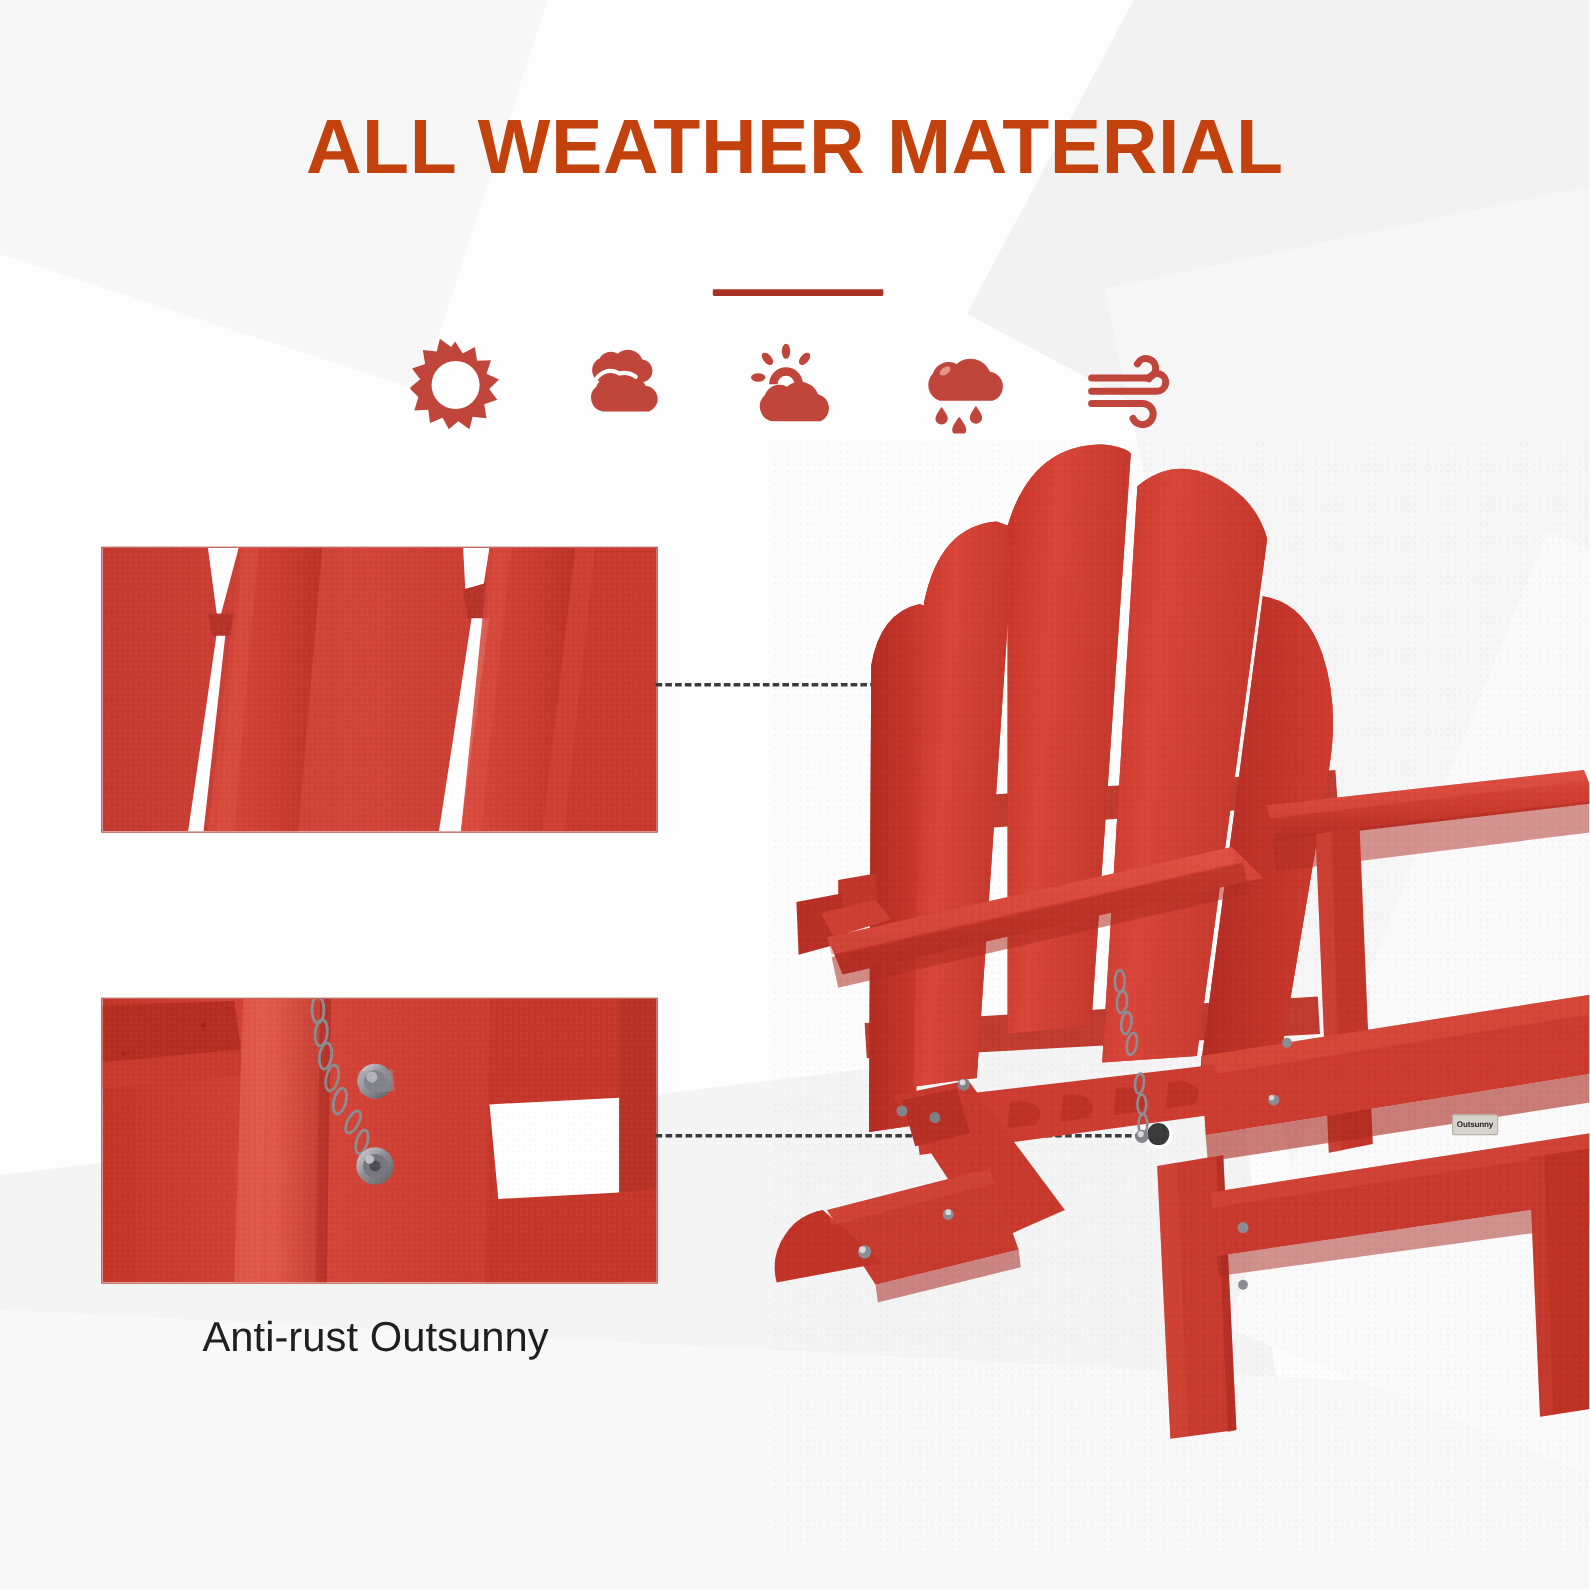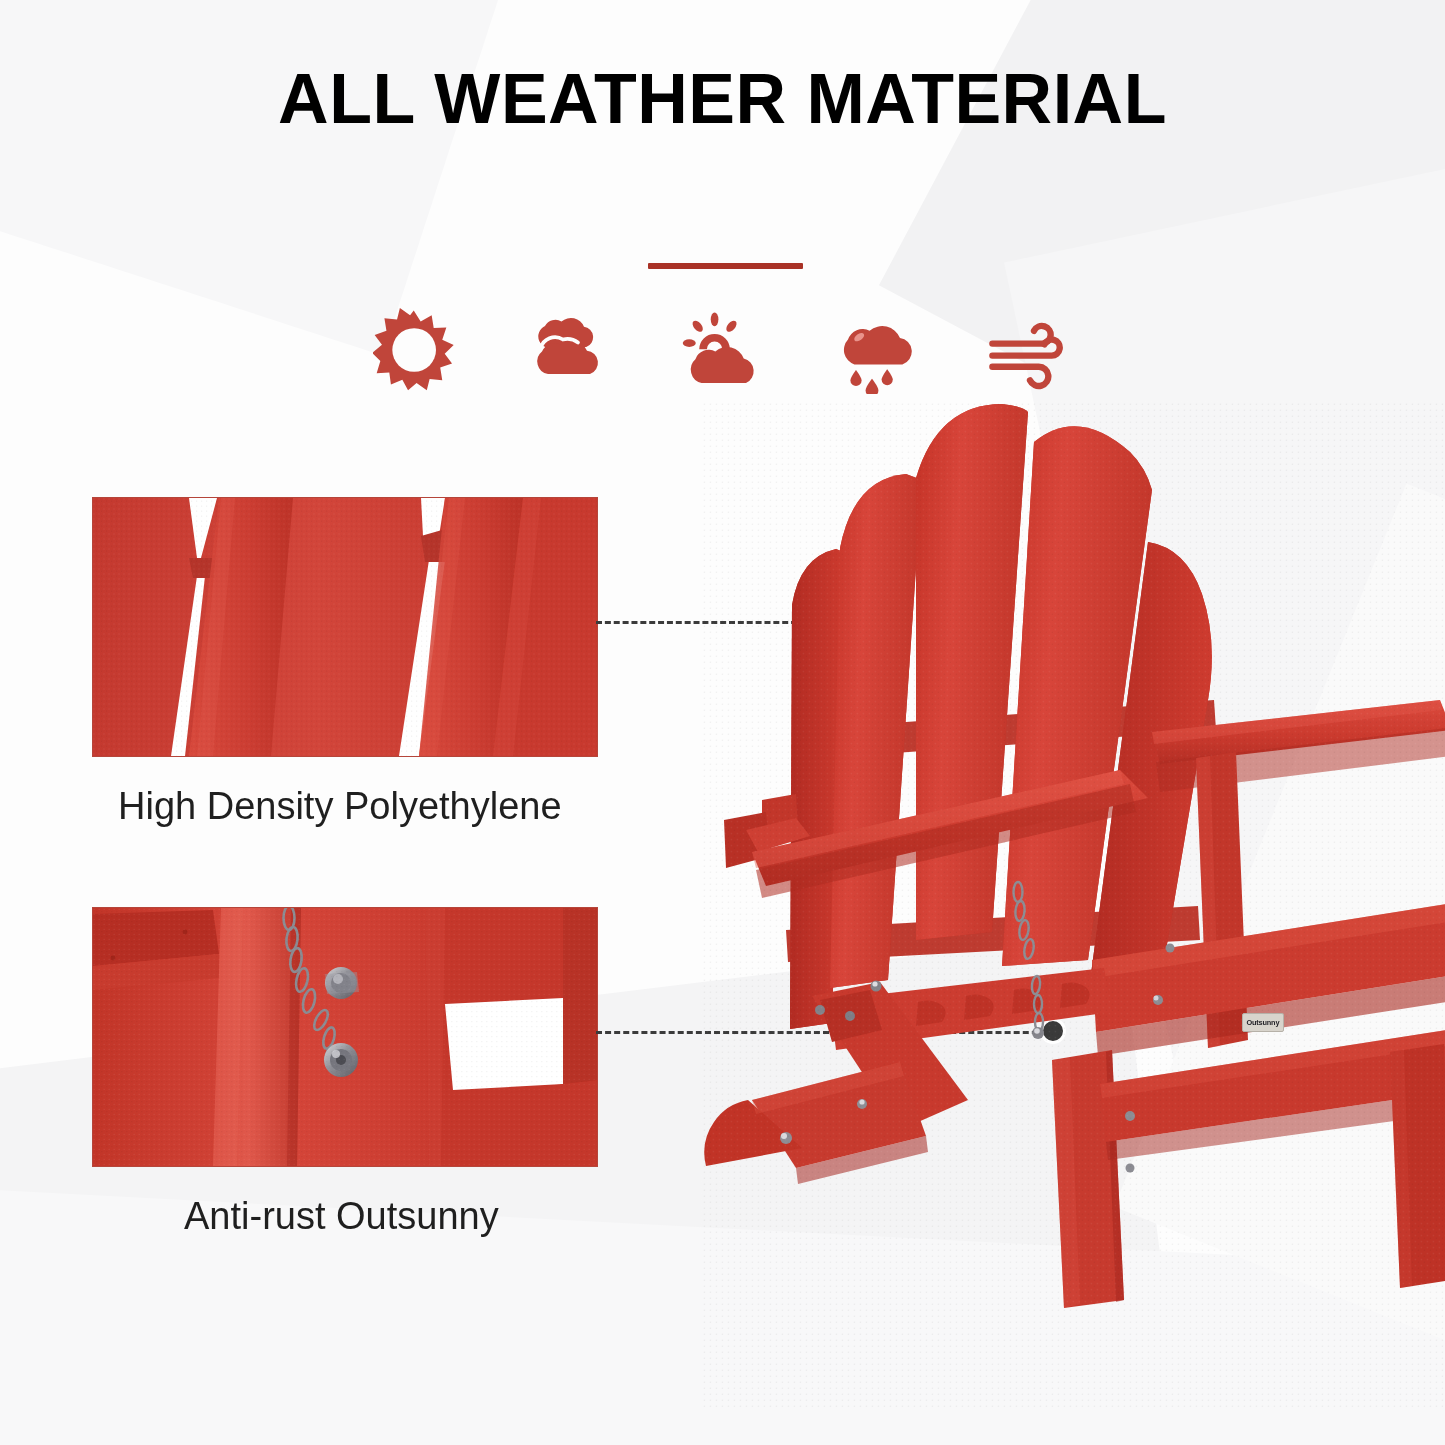--- a/index.html
+++ b/index.html
@@ -55,25 +55,25 @@
     top:560px; left:1240px; width:560px; height:780px;
     background:#fafafa;
     transform: rotate(22deg);
   }
 
   
   .header { position:absolute; top:0; left:0; width:1445px; text-align:center; }
 
   .title {
     margin:0;
-    padding-top:64px;
+    padding-top:98px;
     font-size:70px;
     font-weight:bold;
     letter-spacing:0.5px;
-    color:#000000;
+    color:#c2410c;
     line-height:1;
     font-family:"Liberation Sans", sans-serif;
   }
   .subtitle {
     margin:0;
     padding-top:32px;
     font-size:39px;
     font-weight:400;
     color:#2c2c2c;
     line-height:1;
@@ -153,21 +153,21 @@
     position:absolute;
     left:700px;
     top:400px;
     width:760px;
     height:1010px;
   }
   #chair svg { display:block; }
 
   .badge {
     position:absolute;
-    left:1242px;
+    left:1320px;
     top:1013px;
     width:40px;
     height:17px;
     background:#d8d4cc;
     border:1px solid #b6b1a8;
     border-radius:2px;
     display:flex;
     align-items:center;
     justify-content:center;
     overflow:hidden;
@@ -299,21 +299,20 @@
 
       <path d="M352 0 L430 0 L400 258 L326 258 Z" fill="url(#slatGrad2)" opacity="0.85"></path>
       <path d="M356 0 L372 0 L344 258 L326 258 Z" fill="#E0564A" opacity="0.3"></path>
 
       <path d="M430 0 L504 0 L504 258 L400 258 Z" fill="#C8392E"></path>
       <path d="M430 0 L448 0 L420 258 L400 258 Z" fill="#DD5043" opacity="0.3"></path>
 
       <rect x="0" y="0" width="504" height="258" fill="url(#speckle1)"></rect>
     </svg>
   </div>
-  <div class="panel-caption" id="cap1">High Density Polyethylene</div>
 
   <div class="panel" id="panel2">
     <svg width="504" height="258" viewBox="0 0 504 258">
       <defs>
         <linearGradient id="hwRed" x1="0" y1="0" x2="1" y2="0">
           <stop offset="0%" stop-color="#C23528"></stop>
           <stop offset="35%" stop-color="#D6463A"></stop>
           <stop offset="100%" stop-color="#BE3024"></stop>
         </linearGradient>
         <linearGradient id="postGrad" x1="0" y1="0" x2="1" y2="0">

